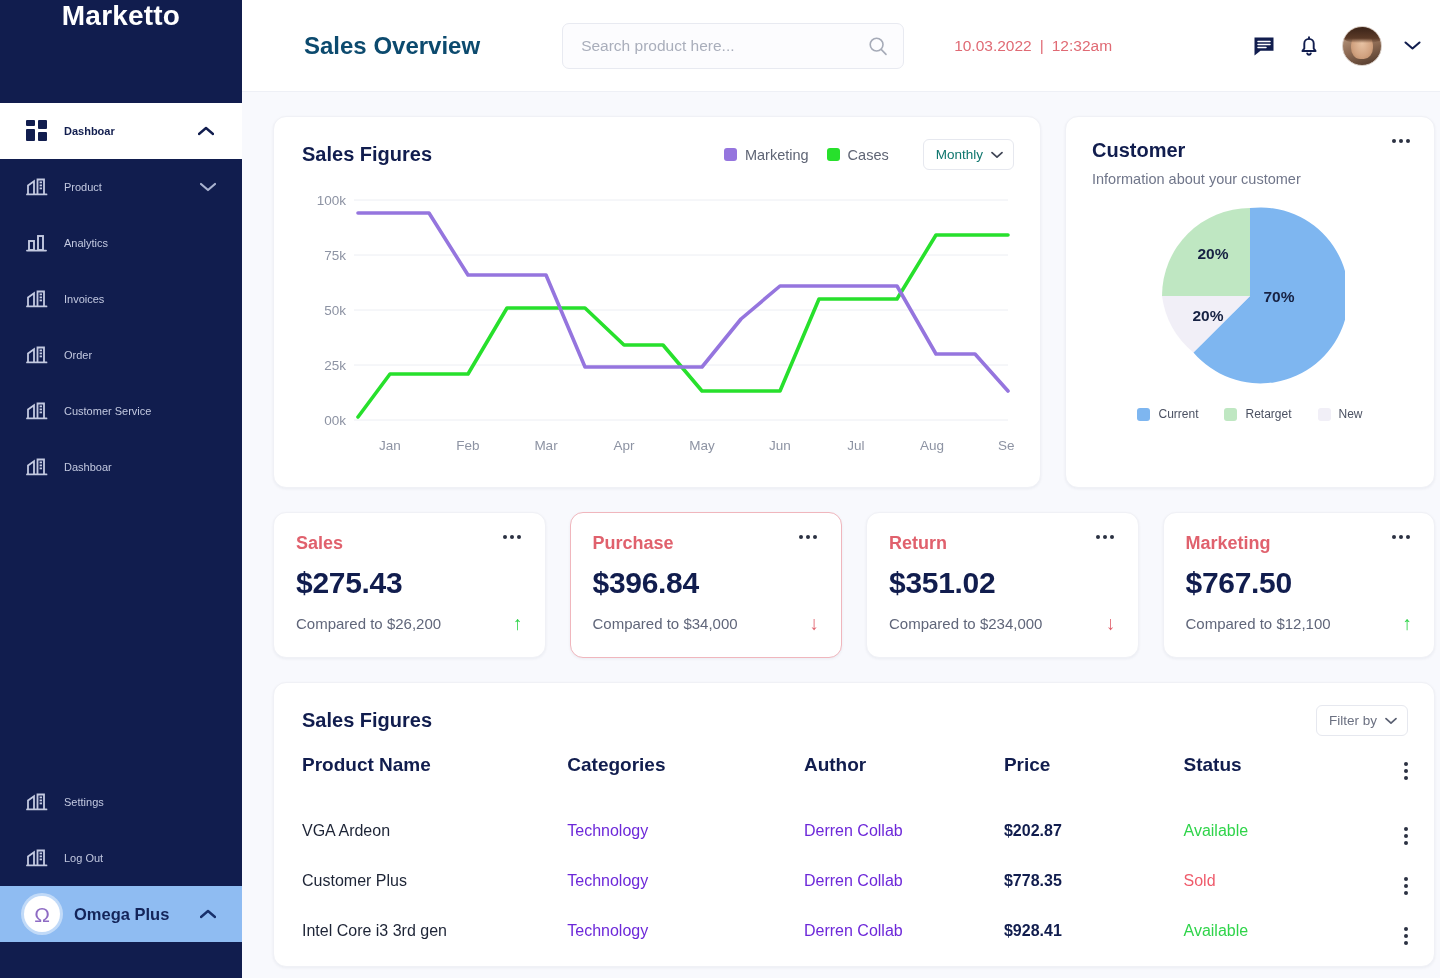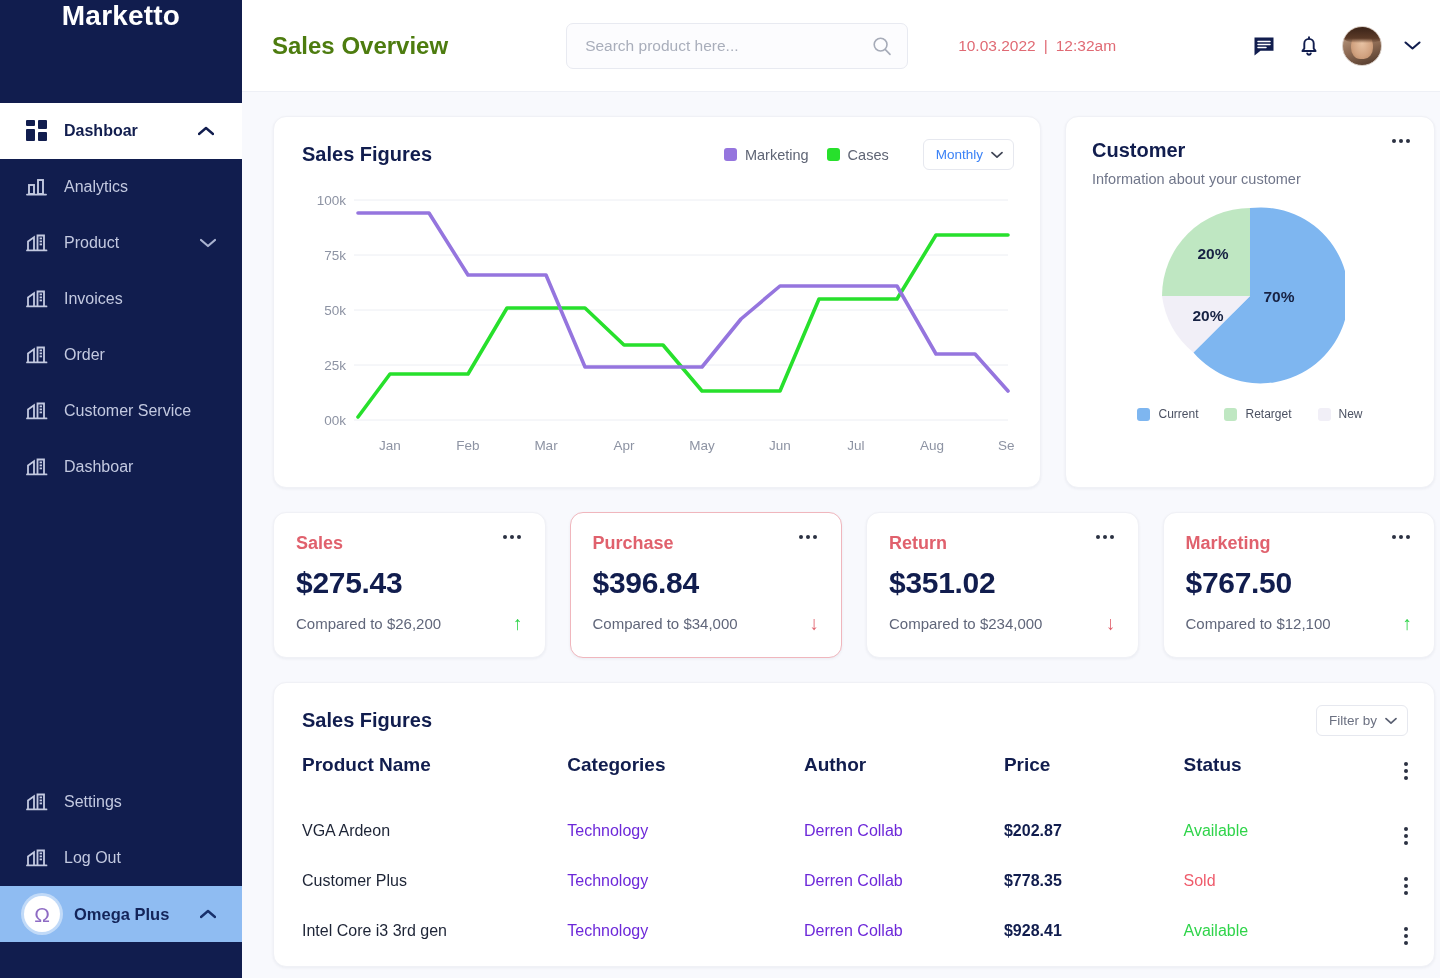--- a/index.html
+++ b/index.html
@@ -20,21 +20,21 @@
     height: 103px; display: flex; align-items: flex-start; justify-content: center;
   }
   .brand-text {
     color: #fff; font-size: 28px; font-weight: bold; letter-spacing: .2px;
   }
   .nav { display: flex; flex-direction: column; }
   .nav-item {
     display: flex; align-items: center; gap: 14px;
     height: 56px; padding: 0 0 0 24px; cursor: pointer; position: relative;
   }
-  .nav-item .label { color: #c3c9e0; font-size: 16px; }
+  .nav-item .label { color: #c3c9e0; font-size: 11px; }
   .nav-item.active { background: #ffffff; }
   .nav-item.active .label { color: #111d4e; font-weight: 600; }
   .nav-icon { width: 26px; height: 26px; flex: 0 0 26px; display:flex; align-items:center; justify-content:center;}
   .nav-icon svg { display:block; }
   .active-caret {
     position: absolute; right: 28px; top: 50%; transform: translateY(-50%);
   }
   .nav-caret { position: absolute; right: 26px; top: 50%; transform: translateY(-50%); }
 
   .nav-bottom { margin-top: auto; }
@@ -51,22 +51,22 @@
   }
   .omega-label { color: #132459; font-size: 16.5px; font-weight: bold; }
   .sidebar-tail { height: 36px; background: #111d4e; }
 
   
   .main { flex: 1; height: 978px; background: #f8f9fd; display: flex; flex-direction: column; }
   .topbar {
     height: 92px; background: #fff; display: flex; align-items: center;
     padding: 0 42px 0 30px; border-bottom: 1px solid #eef0f6; flex: 0 0 92px;
   }
-  .page-title { font-size: 24px; font-weight: bold; color: #4d7c0f; }
-  .search-wrap { margin-left: 118px; position: relative; }
+  .page-title { font-size: 24px; font-weight: bold; color: #0c4a6e; margin-left: 32px; }
+  .search-wrap { margin-left: 82px; position: relative; }
   .search-input {
     width: 342px; height: 46px; border: 1px solid #e8eaf1; border-radius: 7px;
     background: #fcfcfe; padding: 0 46px 0 18px; font-size: 15.5px; color: #6c7284;
     font-family: "Liberation Sans", sans-serif; outline: none;
   }
   .search-input::placeholder { color: #a9aebb; }
   .search-icon { position: absolute; right: 16px; top: 13px; }
   .datetime { margin-left: 50px; color: #e06a74; font-size: 15.5px; white-space: nowrap; }
   .datetime .sep { margin: 0 8px; }
   .topbar-actions { margin-left: auto; display: flex; align-items: center; gap: 22px; }
@@ -98,21 +98,21 @@
   
   .chart-card { flex: 1; padding: 22px 26px 20px 28px; height: 372px; }
   .chart-head { display: flex; align-items: center; }
   .card-title { font-size: 20px; font-weight: bold; color: #111d4e; }
   .legend { margin-left: auto; display: flex; align-items: center; gap: 18px; }
   .legend-item { display: flex; align-items: center; gap: 8px; font-size: 14.5px; color: #5f6575; }
   .swatch { width: 13px; height: 13px; border-radius: 3px; }
   .select-box {
     margin-left: 16px; height: 31px; border: 1px solid #e6e8ef; border-radius: 6px;
     display: flex; align-items: center; gap: 8px; padding: 0 10px 0 12px;
-    font-size: 13.5px; color: #3b82f6; cursor: pointer; background:#fff;
+    font-size: 13.5px; color: #0f766e; cursor: pointer; background:#fff;
   }
   .plot { position: relative; margin-top: 18px; height: 272px; }
   .plot svg { display: block; }
 
   
   .cust-card { width: 370px; flex: 0 0 370px; padding: 22px 26px 18px 26px; height: 372px; position: relative; }
   .dots { position: absolute; right: 24px; top: 22px; display:flex; gap:3px; cursor:pointer; }
   .dots i { width: 4px; height: 4px; border-radius: 50%; background: #2b3142; display:block; }
   .cust-sub { margin-top: 9px; font-size: 14.5px; color: #70768a; }
   .pie-wrap { display: flex; justify-content: center; margin-top: 14px; }
@@ -188,46 +188,46 @@
         <span class="label">Dashboar</span>
         <span class="active-caret">
           <svg width="16" height="10" viewBox="0 0 16 10">
               <path d="M1 8 L8 2 L15 8" stroke="#111d4e" stroke-width="2.4" fill="none" stroke-linecap="round" stroke-linejoin="round"></path>
             </svg>
         </span>
       </div>
 
       <div class="nav-item">
         <span class="nav-icon">
-          <svg width="22" height="22" viewBox="0 0 22 22" fill="none" stroke="#c3c9e0" stroke-width="1.9">
-              <rect x="3" y="9" width="5" height="9"></rect>
-              <rect x="12" y="4" width="5" height="14"></rect>
-              <line x1="1" y1="18.6" x2="20" y2="18.6" stroke-linecap="round"></line>
-            </svg>
-        </span>
-        <span class="label">Analytics</span>
-      </div>
-
-      <div class="nav-item">
-        <span class="nav-icon">
           <svg width="22" height="22" viewBox="0 0 22 22" fill="none" stroke="#c3c9e0" stroke-width="1.8">
               <path d="M2 18 V9.5 L8 5.2 V18"></path>
               <path d="M11.5 18 V3.5 H18 V18"></path>
               <line x1="1" y1="18.4" x2="20.5" y2="18.4" stroke-linecap="round"></line>
               <line x1="13.6" y1="6.4" x2="16" y2="6.4"></line>
               <line x1="13.6" y1="9.4" x2="16" y2="9.4"></line>
               <line x1="13.6" y1="12.4" x2="16" y2="12.4"></line>
             </svg>
         </span>
         <span class="label">Product</span>
         <span class="nav-caret">
           <svg width="16" height="10" viewBox="0 0 16 10">
               <path d="M1 2 L8 8 L15 2" stroke="#aab3d0" stroke-width="2.2" fill="none" stroke-linecap="round" stroke-linejoin="round"></path>
             </svg>
         </span>
+      </div>
+
+      <div class="nav-item">
+        <span class="nav-icon">
+          <svg width="22" height="22" viewBox="0 0 22 22" fill="none" stroke="#c3c9e0" stroke-width="1.9">
+              <rect x="3" y="9" width="5" height="9"></rect>
+              <rect x="12" y="4" width="5" height="14"></rect>
+              <line x1="1" y1="18.6" x2="20" y2="18.6" stroke-linecap="round"></line>
+            </svg>
+        </span>
+        <span class="label">Analytics</span>
       </div>
 
       <div class="nav-item">
         <span class="nav-icon">
           <svg width="22" height="22" viewBox="0 0 22 22" fill="none" stroke="#c3c9e0" stroke-width="1.8">
               <path d="M2 18 V9.5 L8 5.2 V18"></path>
               <path d="M11.5 18 V3.5 H18 V18"></path>
               <line x1="1" y1="18.4" x2="20.5" y2="18.4" stroke-linecap="round"></line>
               <line x1="13.6" y1="6.4" x2="16" y2="6.4"></line>
               <line x1="13.6" y1="9.4" x2="16" y2="9.4"></line>

